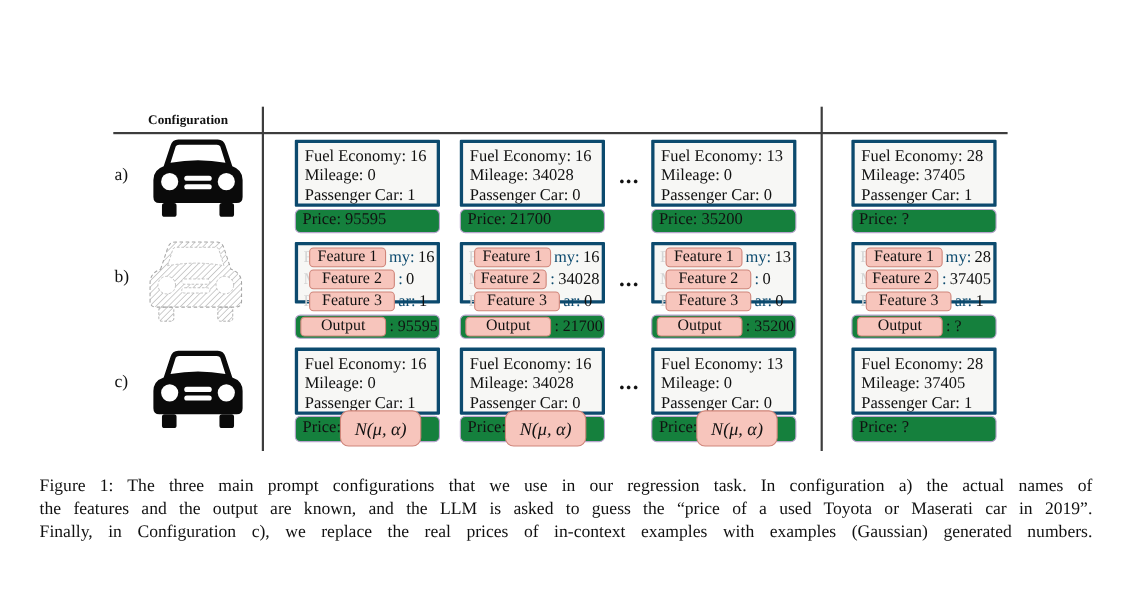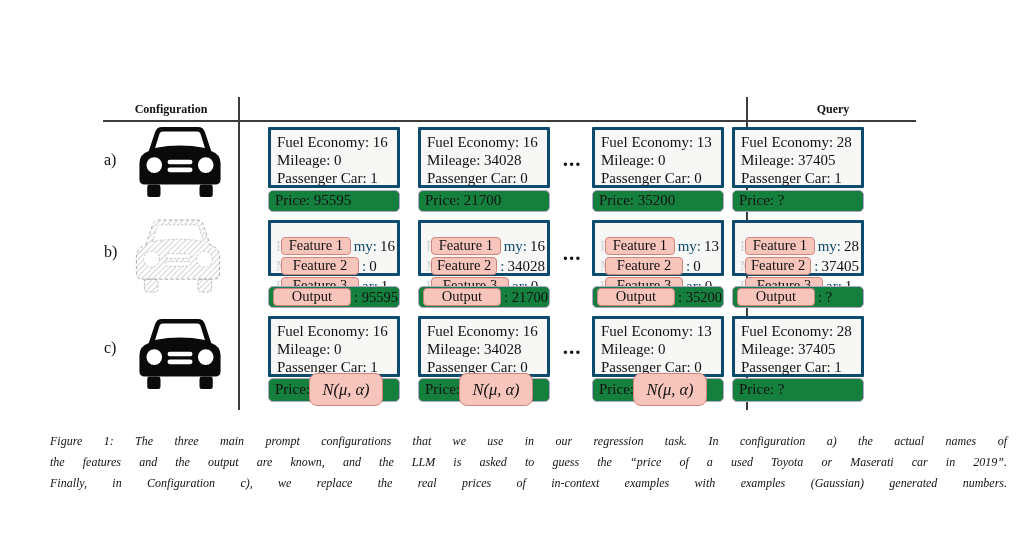--- a/index.html
+++ b/index.html
@@ -15,26 +15,26 @@
   .hdr-cfg{left:90px;width:162px;}
   .hdr-ex{left:292px;width:400px;}
   .hdr-q{left:758px;width:150px;}
   
   .rlabel{position:absolute;left:104px;width:26px;font-size:16px;text-align:left;}
   .rl-a{top:151px;} .rl-b{top:243px;} .rl-c{top:339px;}
   
   .caricon{position:absolute;left:132px;width:96px;}
   .ci-a{top:123px;} .ci-b{top:216px;left:128px;} .ci-c{top:315px;}
   
-  .cx0{left:268px;} .cx1{left:418px;} .cx2{left:592px;} .cxq{left:732px;width:124px;font-family:Liberation Serif, serif;}
+  .cx0{left:268px;} .cx1{left:418px;} .cx2{left:592px;} .cxq{left:774px;width:124px;font-family:Liberation Serif, serif;}
   
   .card{position:absolute;width:132px;height:61px;box-sizing:border-box;
         background:#f7f7f5;border:3px solid #0c4a6e;border-radius:1px;
         padding:3px 2px 2px 6px;font-size:15px;line-height:18px;white-space:nowrap;}
-  .ra-card{top:127px;} .rb-card{top:220px;height:56px;padding:12px 2px 2px 5px;} .rc-card{top:316px;}
+  .ra-card{top:127px;} .rb-card{top:220px;height:56px;padding:0 2px 2px 5px;} .rc-card{top:316px;}
   .cline{height:18px;}
   
   .bar{position:absolute;width:132px;height:22px;box-sizing:border-box;
        background:#15803d;border:1px solid #b7a4cd;border-radius:5px;
        font-size:15px;line-height:19px;padding-left:6px;white-space:nowrap;}
   .ra-bar{top:190px;} .rb-bar{top:286px;} .rc-bar{top:378px;height:24px;line-height:21px;}
   
   .tag{display:inline-block;box-sizing:border-box;width:78px;height:18px;
        background:#f7c5bc;border:1.5px solid #cf857a;border-radius:4px;
        font-size:14.5px;line-height:15px;text-align:center;vertical-align:middle;}
@@ -49,34 +49,33 @@
   .cbar{position:absolute;}
   .mathbox{position:absolute;left:40px;top:-6px;width:74px;height:33px;
            background:#f7c5bc;border:1.5px solid #cf857a;border-radius:8px;
            display:flex;align-items:center;justify-content:center;box-sizing:border-box;}
   .mathtxt{font-style:italic;font-size:16.5px;}
   
   .dots{position:absolute;left:556px;width:32px;text-align:center;
         font-weight:bold;font-size:21px;letter-spacing:1px;}
   .d-a{top:147px;} .d-b{top:241px;} .d-c{top:335px;}
   
-  .caption{position:absolute;left:50px;top:431px;width:957px;font-size:12px;font-style:italic;}
+  .caption{position:absolute;left:36px;top:431px;width:957px;font-size:16px;}
   .capline{line-height:21px;text-align:justify;text-align-last:justify;}
 </style>
 </head>
 <body>
 
 <div class="page">
 
   <div class="hrule"></div>
   <div class="vrule v1"></div>
   <div class="vrule v2"></div>
 
   <div class="hdr hdr-cfg">Configuration</div>
-  <div class="hdr hdr-q">Query</div>
 
   <div class="rlabel rl-a">a)</div>
   <div class="rlabel rl-b">b)</div>
   <div class="rlabel rl-c">c)</div>
 
   <span class="caricon ci-a">
     <svg viewBox="0 0 120 100" width="96" height="78">
       <path d="M20 36 L28 12 Q30 5 37 5 L83 5 Q90 5 92 12 L100 36 Q112 40 112 52 L112 72 Q112 79 105 79 L15 79 Q8 79 8 72 L8 52 Q8 40 20 36 Z" fill="#0a0a0a"></path>
       <path d="M28 32 L34 13 Q35 11 38 11 L82 11 Q85 11 86 13 L92 32 Q60 26 28 32 Z" fill="#fff"></path>
       <circle cx="27" cy="54" r="10" fill="#fff"></circle>

